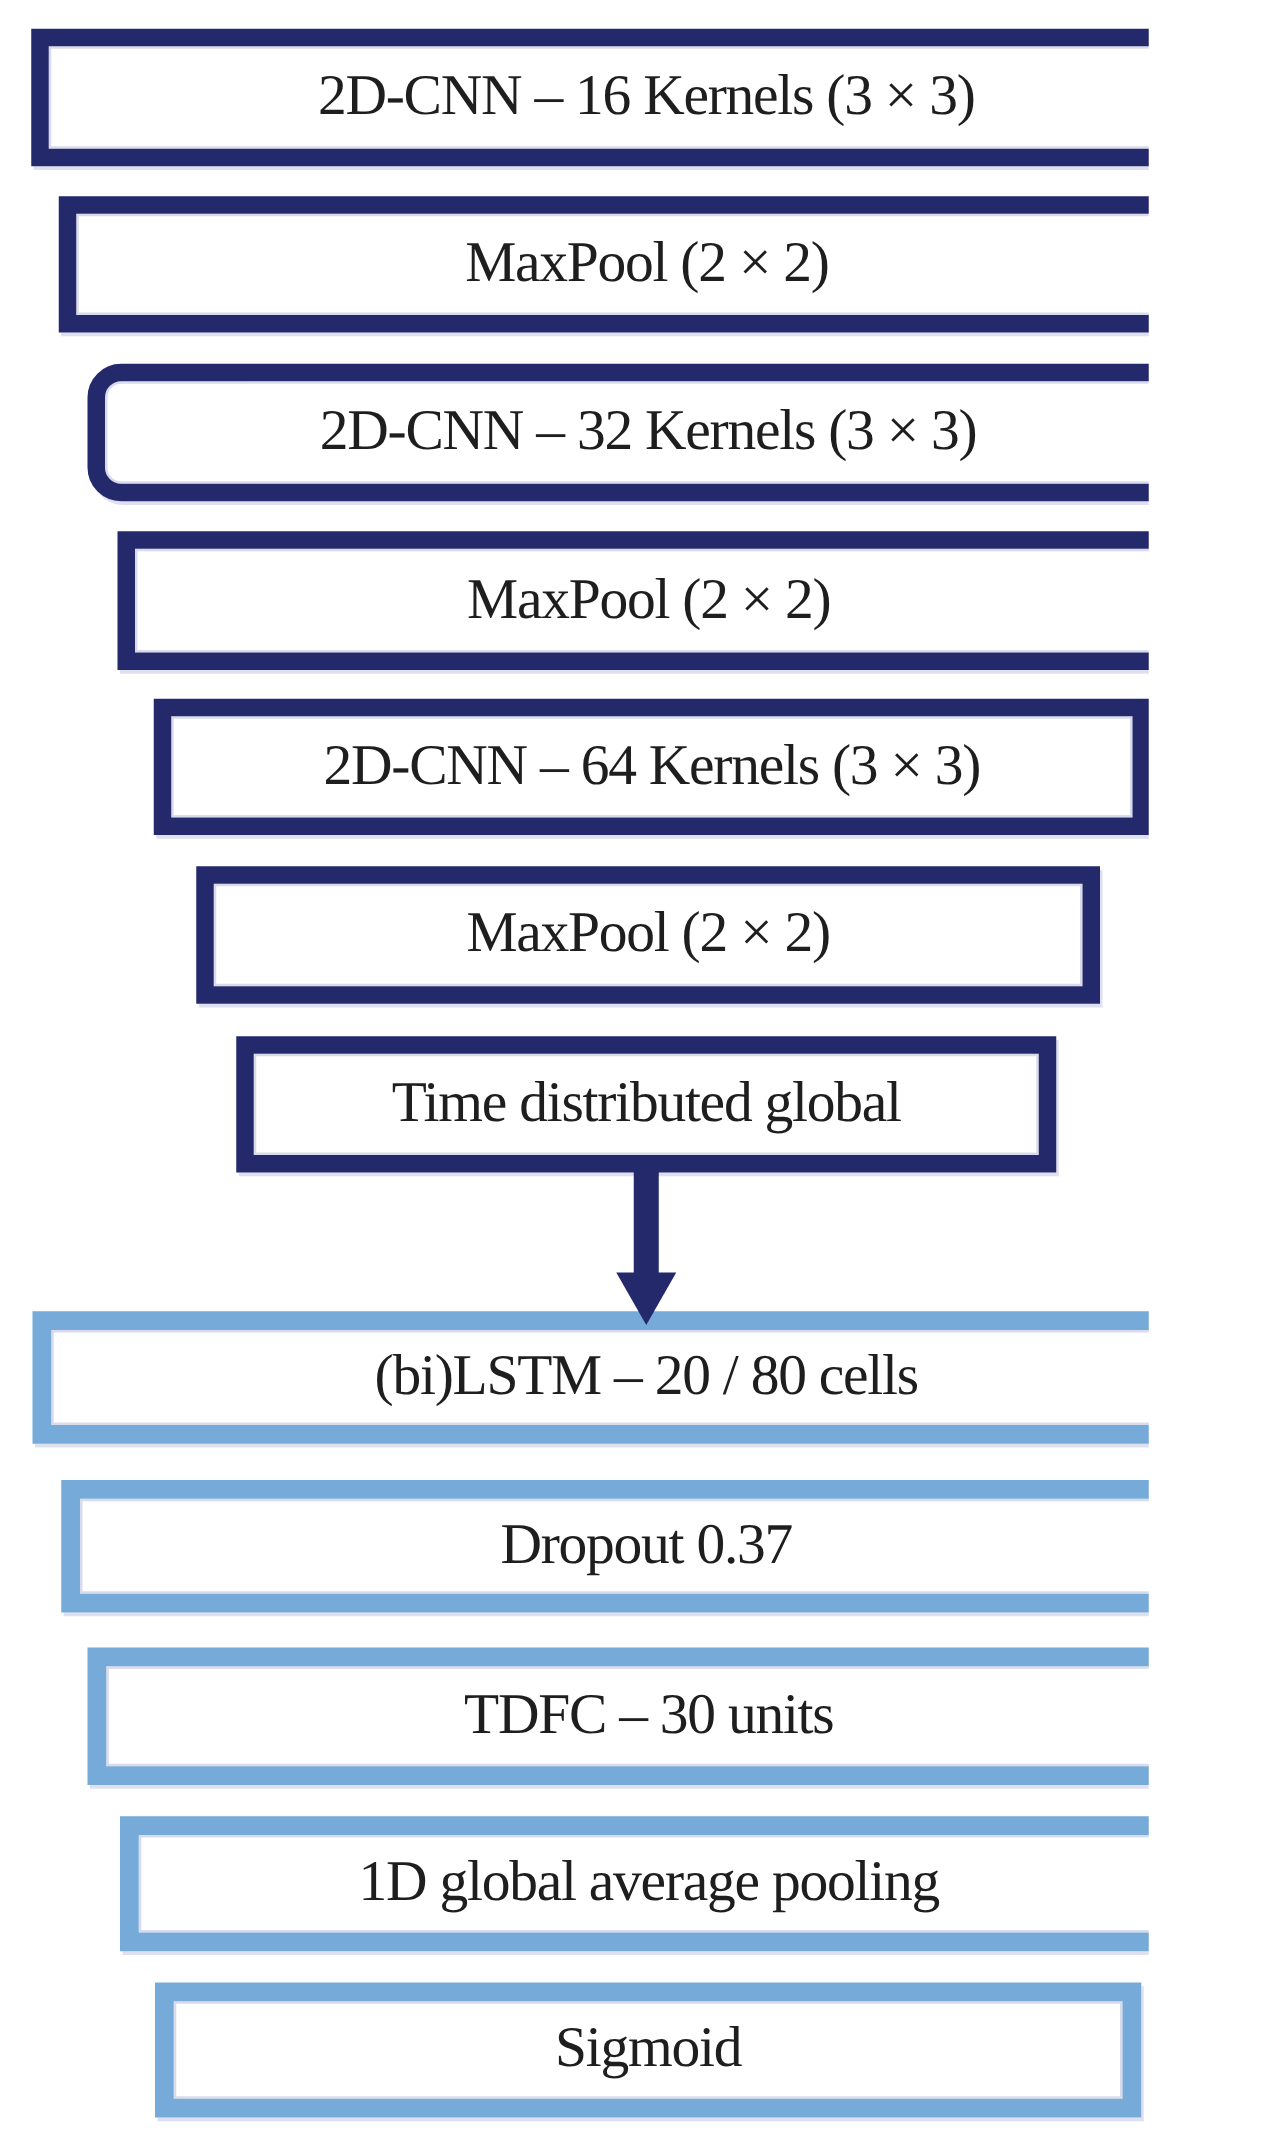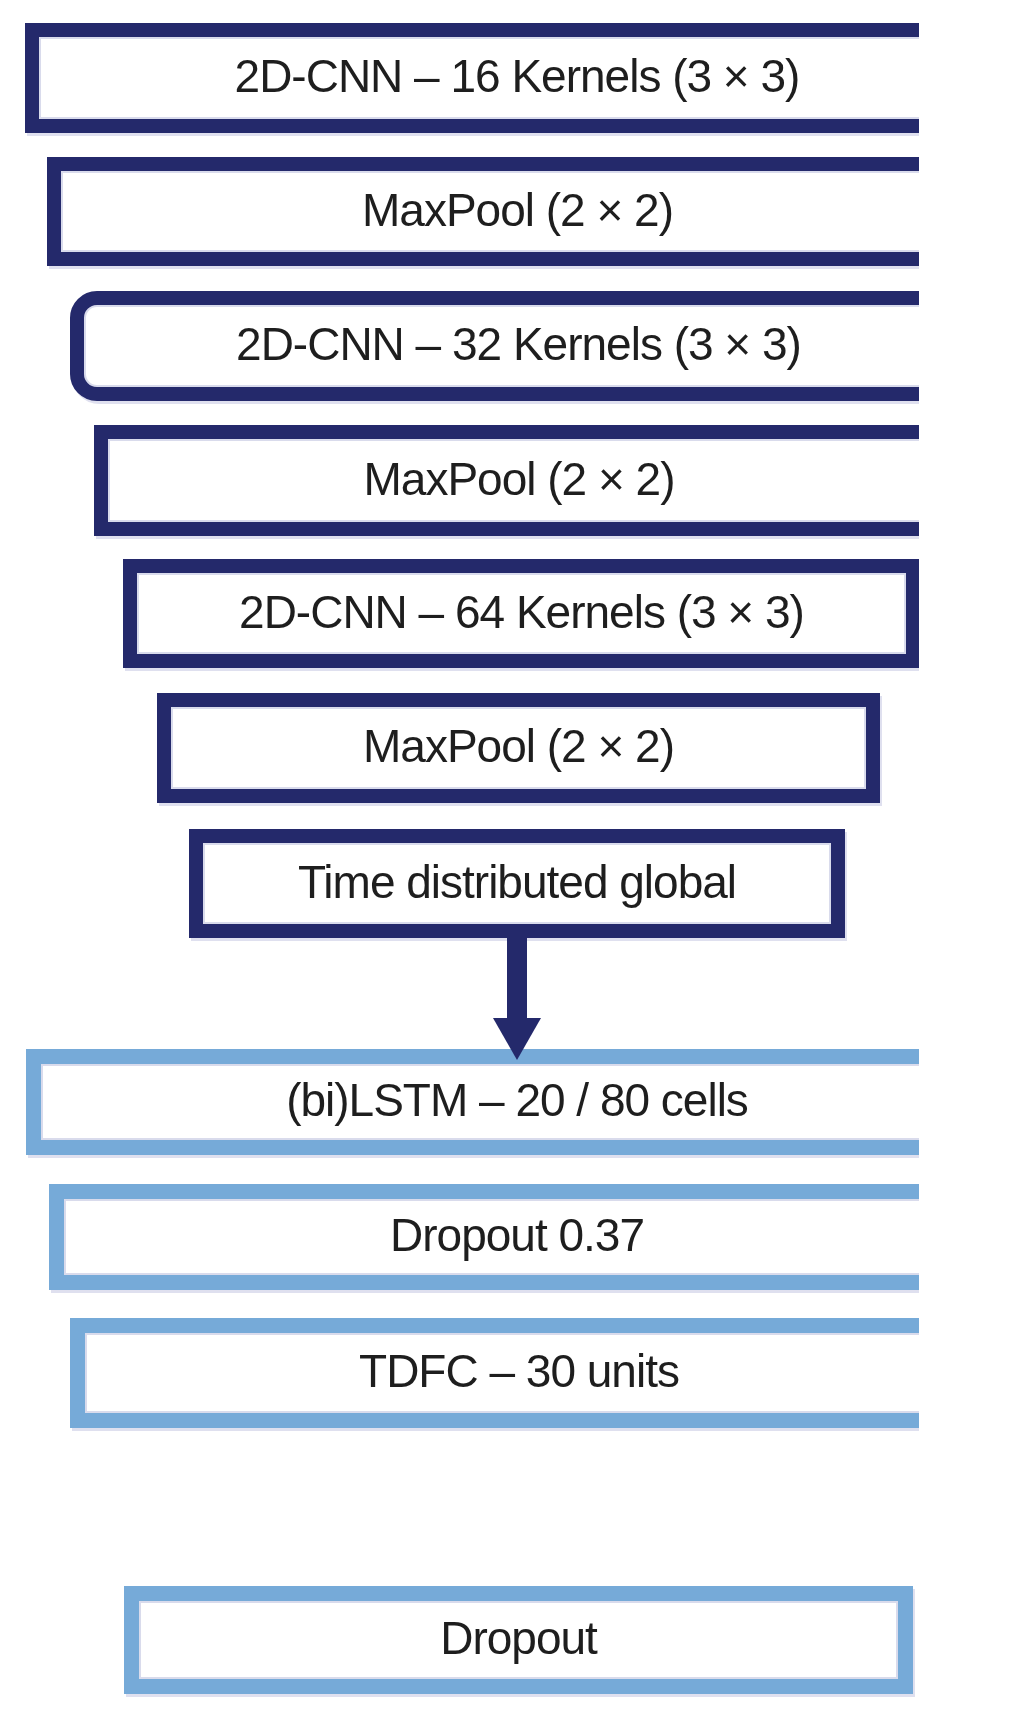--- a/index.html
+++ b/index.html
@@ -13,20 +13,21 @@
   html, body {
     background: var(--background);
     font-family: "Liberation Sans", "DejaVu Sans", sans-serif;
   }
   .canvas {
     position: relative;
     width: 919px;
     height: 1721px;
     background: var(--background);
     overflow: hidden;
+    font-family: Liberation Serif, serif;
   }
   .layer {
     position: absolute;
     display: flex;
     align-items: center;
     justify-content: center;
     background: #FFFFFF;
     box-shadow: inset 0 0 0 2px var(--edge-highlight), 2px 3px 0 rgba(217,219,236,0.85);
   }
   .layer.cnn { border: 14px solid var(--navy); }
@@ -119,18 +120,21 @@
   </div>
 
   <div class="layer rnn" id="b9">
     <span class="layer-label">Dropout 0.37</span>
   </div>
 
   <div class="layer rnn" id="b10">
     <span class="layer-label">TDFC – 30 units</span>
   </div>
 
+  <div class="layer rnn" id="b11">
+    <span class="layer-label">1D global average pooling</span>
+  </div>
 
   <div class="layer rnn" id="b12">
-    <span class="layer-label">Dropout</span>
+    <span class="layer-label">Sigmoid</span>
   </div>
 
 </div>
 
 </body></html>

